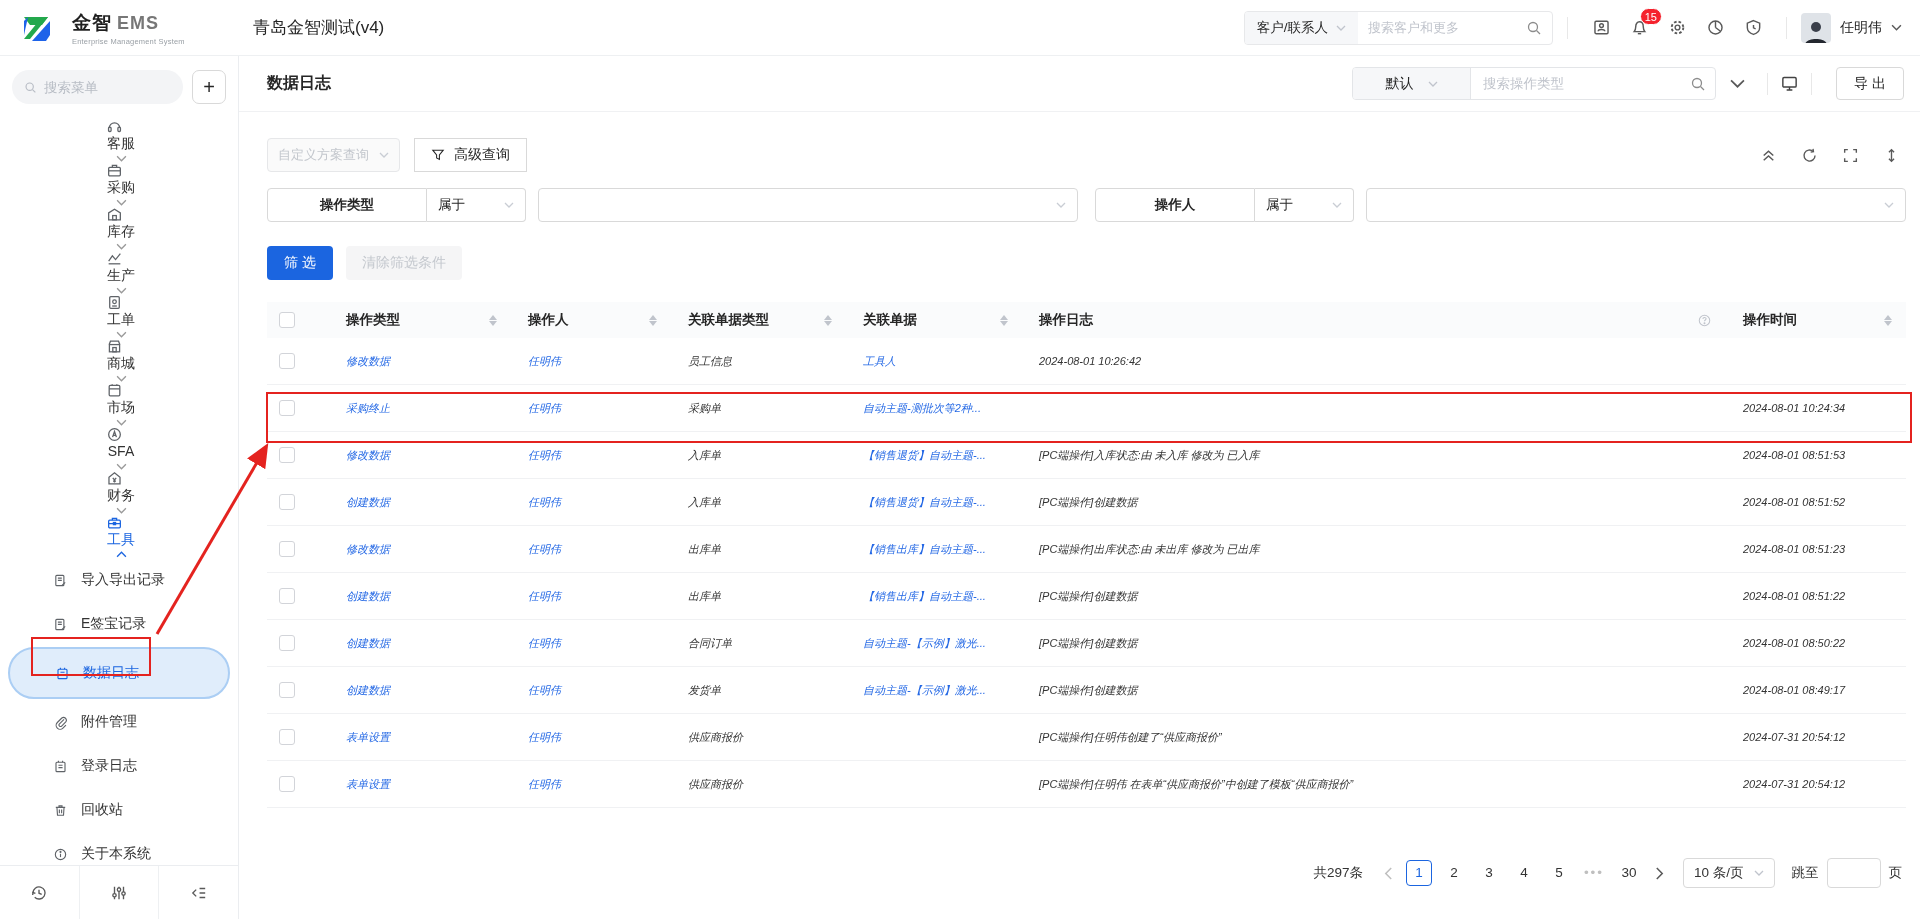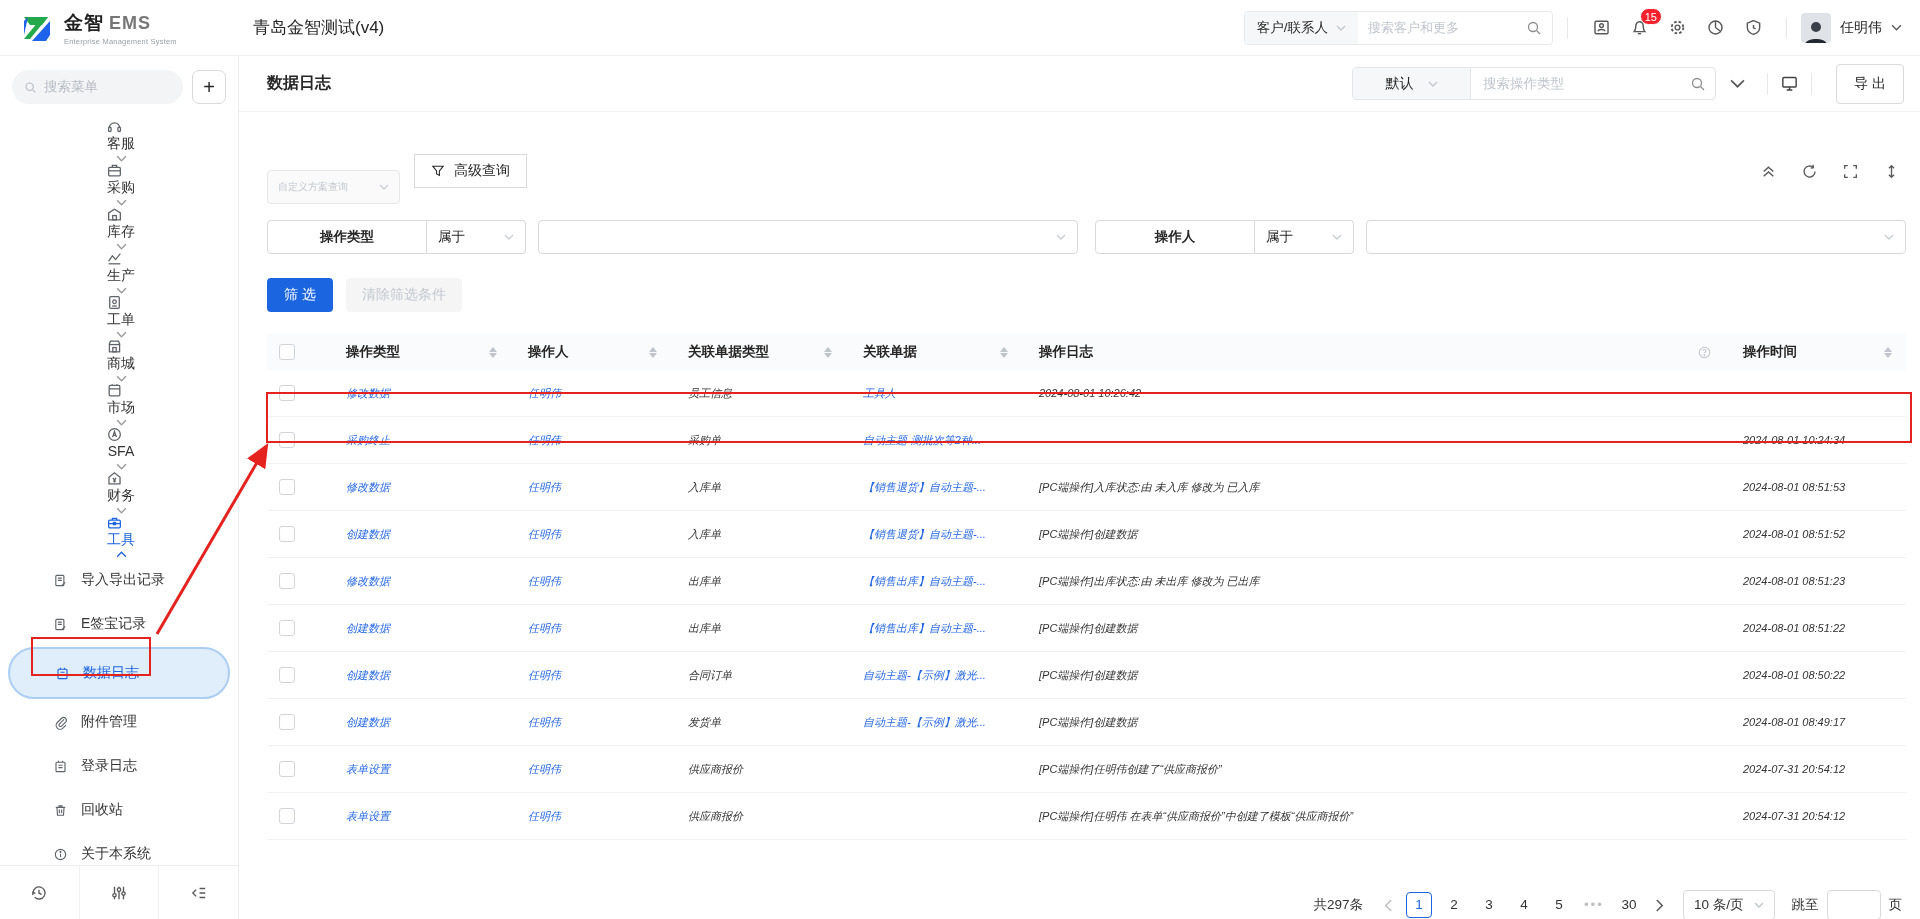--- a/index.html
+++ b/index.html
@@ -2,26 +2,26 @@
 <html><head>
 <meta charset="utf-8">
 <style>
   * { box-sizing:border-box; margin:0; padding:0; }
   html,body { width:1920px; height:919px; }
   body {
     font-family:"Liberation Sans","DejaVu Sans",sans-serif;
     font-size:14px; color:#333; background:#fff; position:relative; overflow:hidden;
   }
   svg { display:block; }
-  input { font-family:Liberation Serif, serif; outline:none; }
+  input { font-family:Liberation Sans, sans-serif; outline:none; }
 
   
   .topbar { position:absolute; left:0; top:0; width:1920px; height:56px; background:#fff;
     border-bottom:1px solid #eef0f2; display:flex; align-items:center; z-index:6; }
-  .logo-area { width:239px; flex:0 0 239px; display:flex; align-items:center; padding-left:18px; gap:8px; }
+  .logo-area { width:239px; flex:0 0 239px; display:flex; align-items:center; padding-left:18px; gap:16px; }
   .logo-text .brand-line { display:flex; align-items:baseline; gap:5px; }
   .brand-cn { font-size:19px; font-weight:bold; color:#1f1f1f; letter-spacing:1px; }
   .brand-en { font-size:18px; font-weight:bold; color:#777; letter-spacing:1px; }
   .brand-sub { font-size:7.5px; color:#9aa0a6; margin-top:1px; letter-spacing:.2px; }
   .ws-title { font-size:17px; color:#262626; margin-left:14px; }
   .top-right { margin-left:auto; display:flex; align-items:center; padding-right:18px; }
   .top-search { display:flex; align-items:center; height:34px; border:1px solid #e7e8ea; border-radius:4px; overflow:hidden; }
   .top-search .cat { background:#f6f7f9; height:100%; display:flex; align-items:center; gap:8px;
     padding:0 12px; font-size:13.5px; color:#262626; }
   .top-search input { border:none; height:100%; width:158px; padding:0 10px; font-size:13px; color:#333; }
@@ -69,27 +69,27 @@
   .page-title { font-size:16px; font-weight:bold; color:#262626; }
   .ph-right { margin-left:auto; display:flex; align-items:center; }
   .view-combo { display:flex; height:33px; border:1px solid #e3e5e8; border-radius:4px; overflow:hidden; }
   .view-select { width:118px; background:#f6f7f9; display:flex; align-items:center; justify-content:center;
     gap:14px; font-size:14px; color:#262626; border-right:1px solid #e3e5e8; cursor:pointer; }
   .view-combo input { border:none; width:210px; padding:0 12px; font-size:13.5px; }
   .view-combo input::placeholder { color:#c0c4cc; }
   .view-combo .q { width:34px; display:flex; align-items:center; justify-content:center; color:#8c8c8c; }
   .ph-chev { margin:0 12px 0 14px; color:#595959; cursor:pointer; }
   .ph-icon { color:#434343; margin:0 2px; cursor:pointer; }
-  .export-btn { height:40px; border:1px solid #d9d9d9; border-radius:4px; background:#fff; padding:0 17px;
+  .export-btn { height:33px; border:1px solid #d9d9d9; border-radius:4px; background:#fff; padding:0 17px;
     font-size:14px; color:#262626; display:flex; align-items:center; cursor:pointer; margin-left:14px; }
 
   .content { padding:0 14px 0 28px; position:relative; }
   .filter-row1 { margin-top:26px; display:flex; align-items:center; }
   .scheme-select { width:133px; height:34px; background:#fafafa; border:1px solid #e6e7e9; border-radius:4px;
-    display:flex; align-items:center; justify-content:space-between; padding:0 10px; color:#c3c7cd; font-size:10px;margin-top:32px; }
+    display:flex; align-items:center; justify-content:space-between; padding:0 10px; color:#c3c7cd; font-size:13px; }
   .adv-btn { height:34px; margin-left:14px; border:1px solid #d9d9d9; border-radius:0; background:#fff;
     display:flex; align-items:center; gap:9px; padding:0 16px; font-size:14px; color:#262626; cursor:pointer; }
   .list-tools { margin-left:auto; display:flex; align-items:center; gap:24px; color:#595959; padding-right:6px; }
   .list-tools .lt { cursor:pointer; }
 
   .filter-row2 { margin-top:16px; display:flex; gap:17px; }
   .cond { display:flex; flex:1; }
   .field-box { width:160px; height:34px; border:1px solid #d9d9d9; border-radius:4px 0 0 4px;
     display:flex; align-items:center; justify-content:center; font-weight:bold; font-size:13.5px; color:#262626; }
   .op-box { width:99px; height:34px; border:1px solid #d9d9d9; border-left:none; border-radius:0 4px 4px 0;

